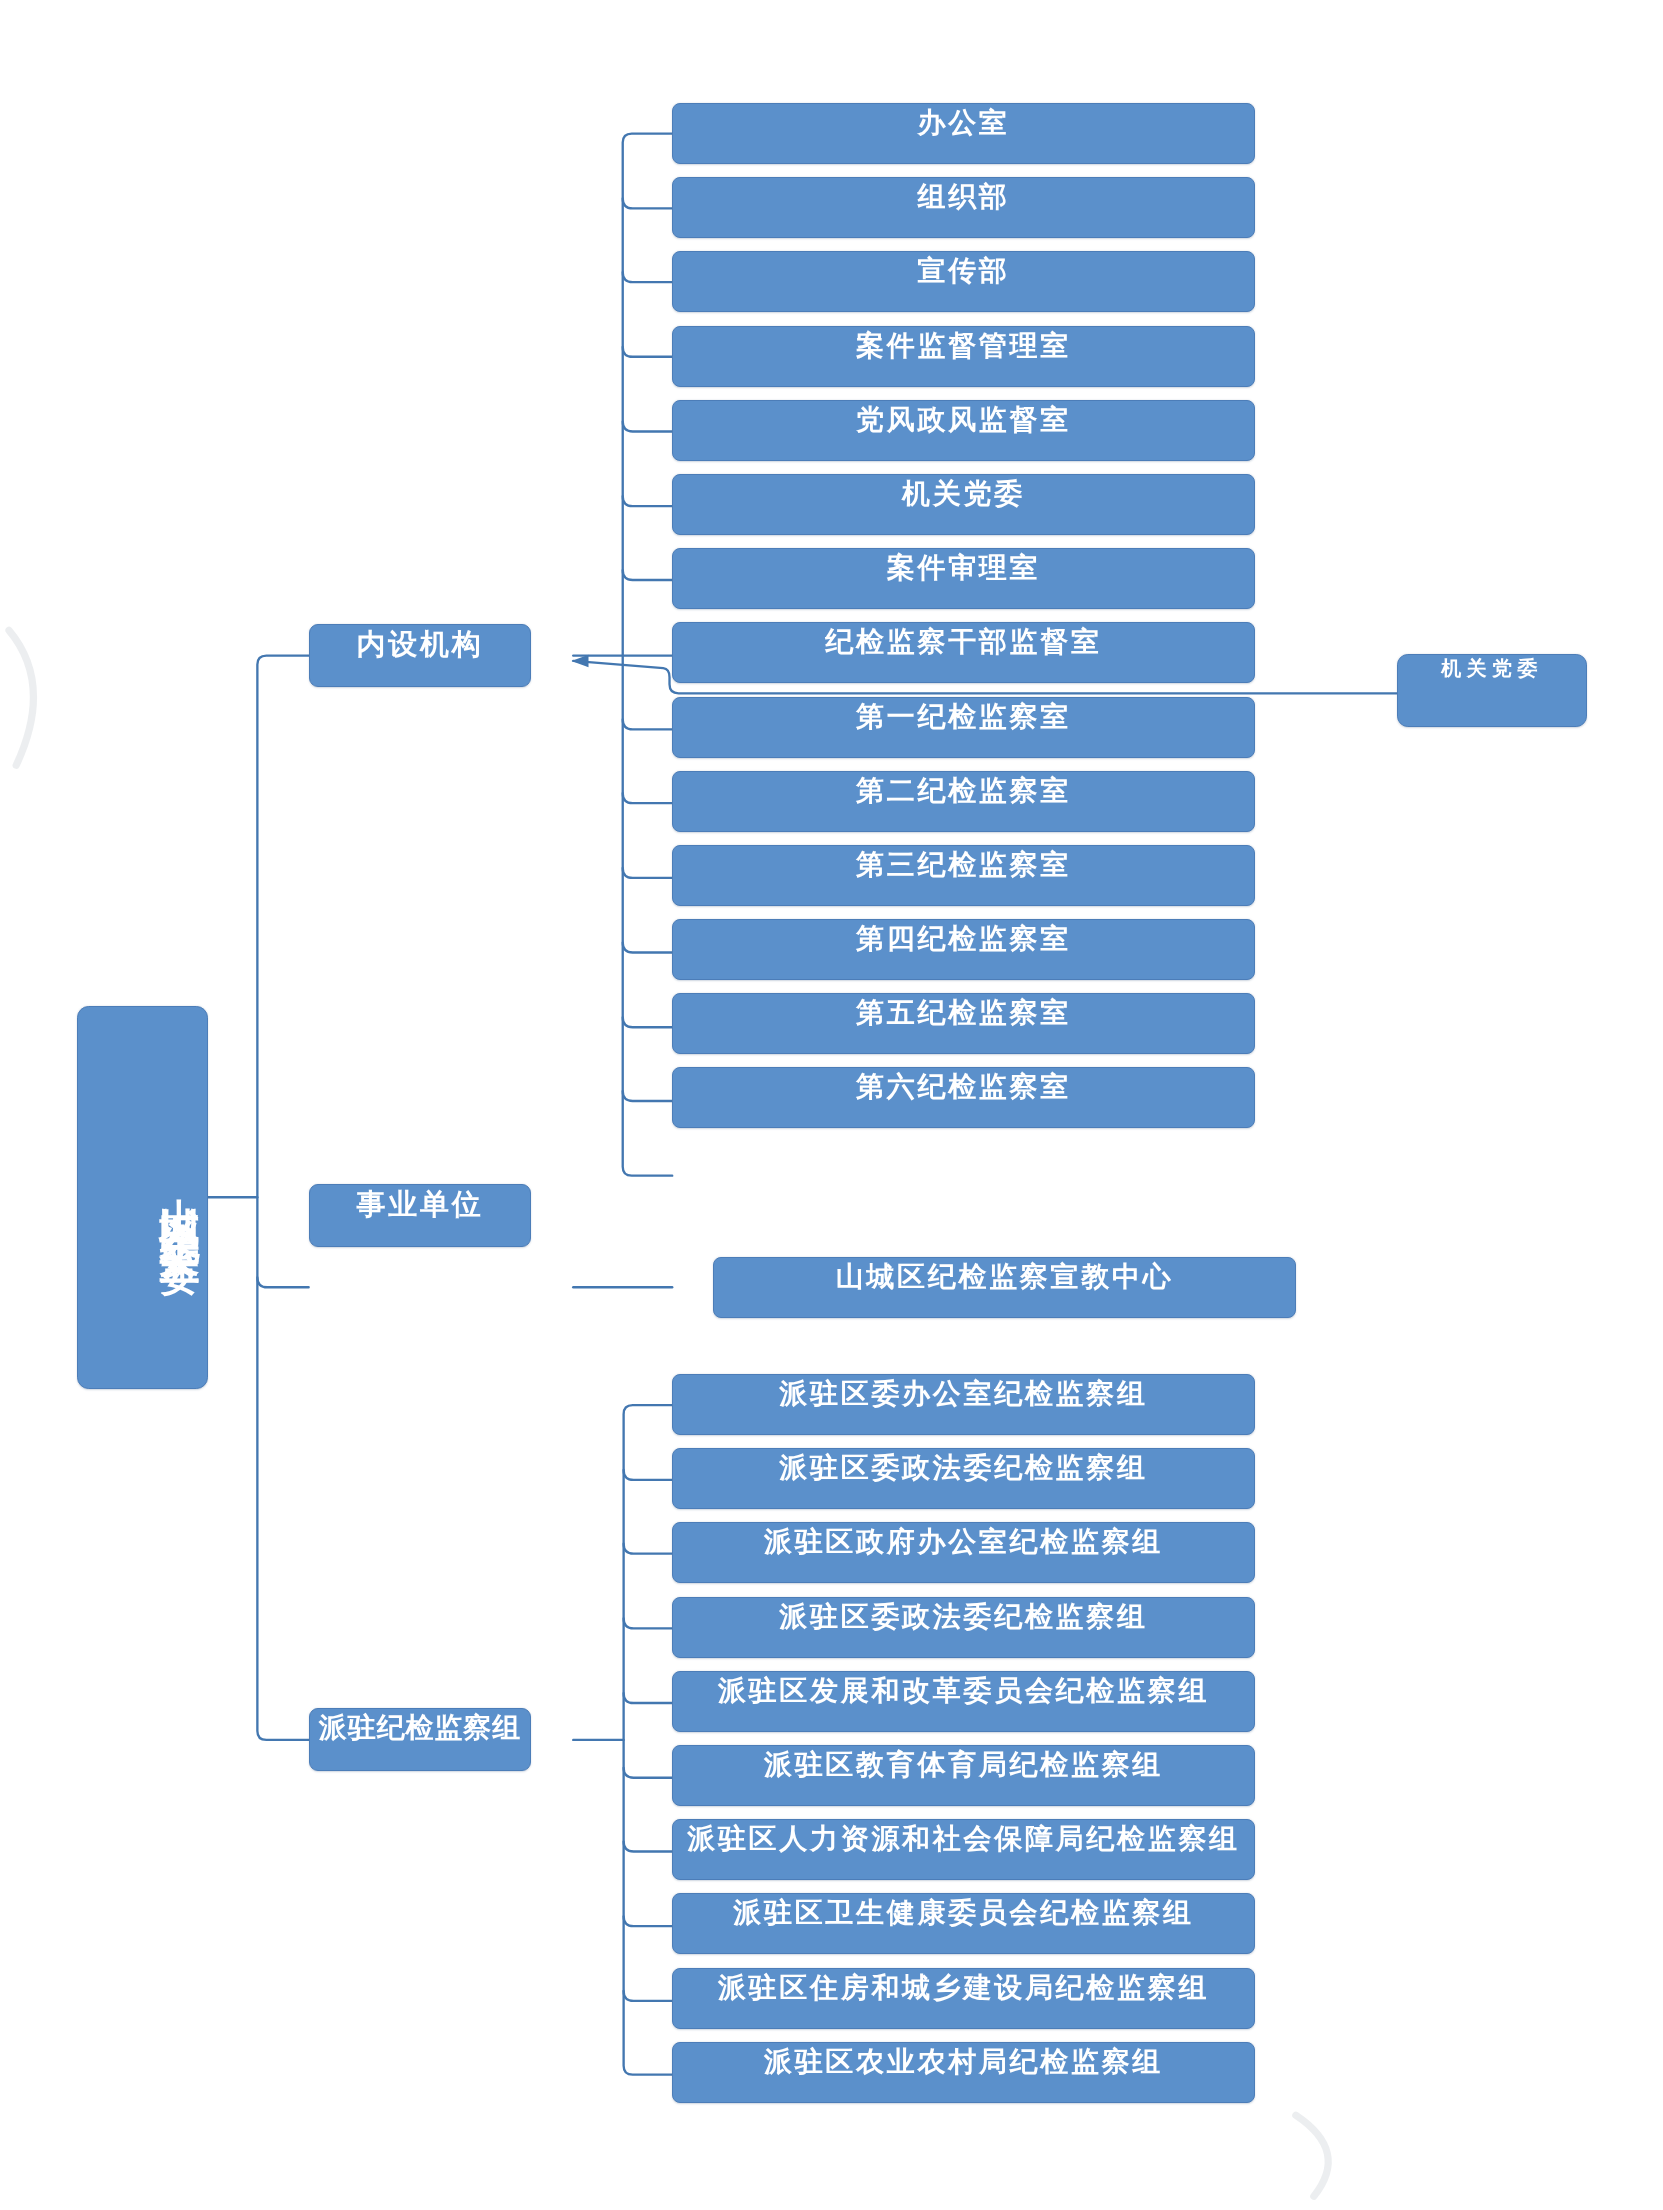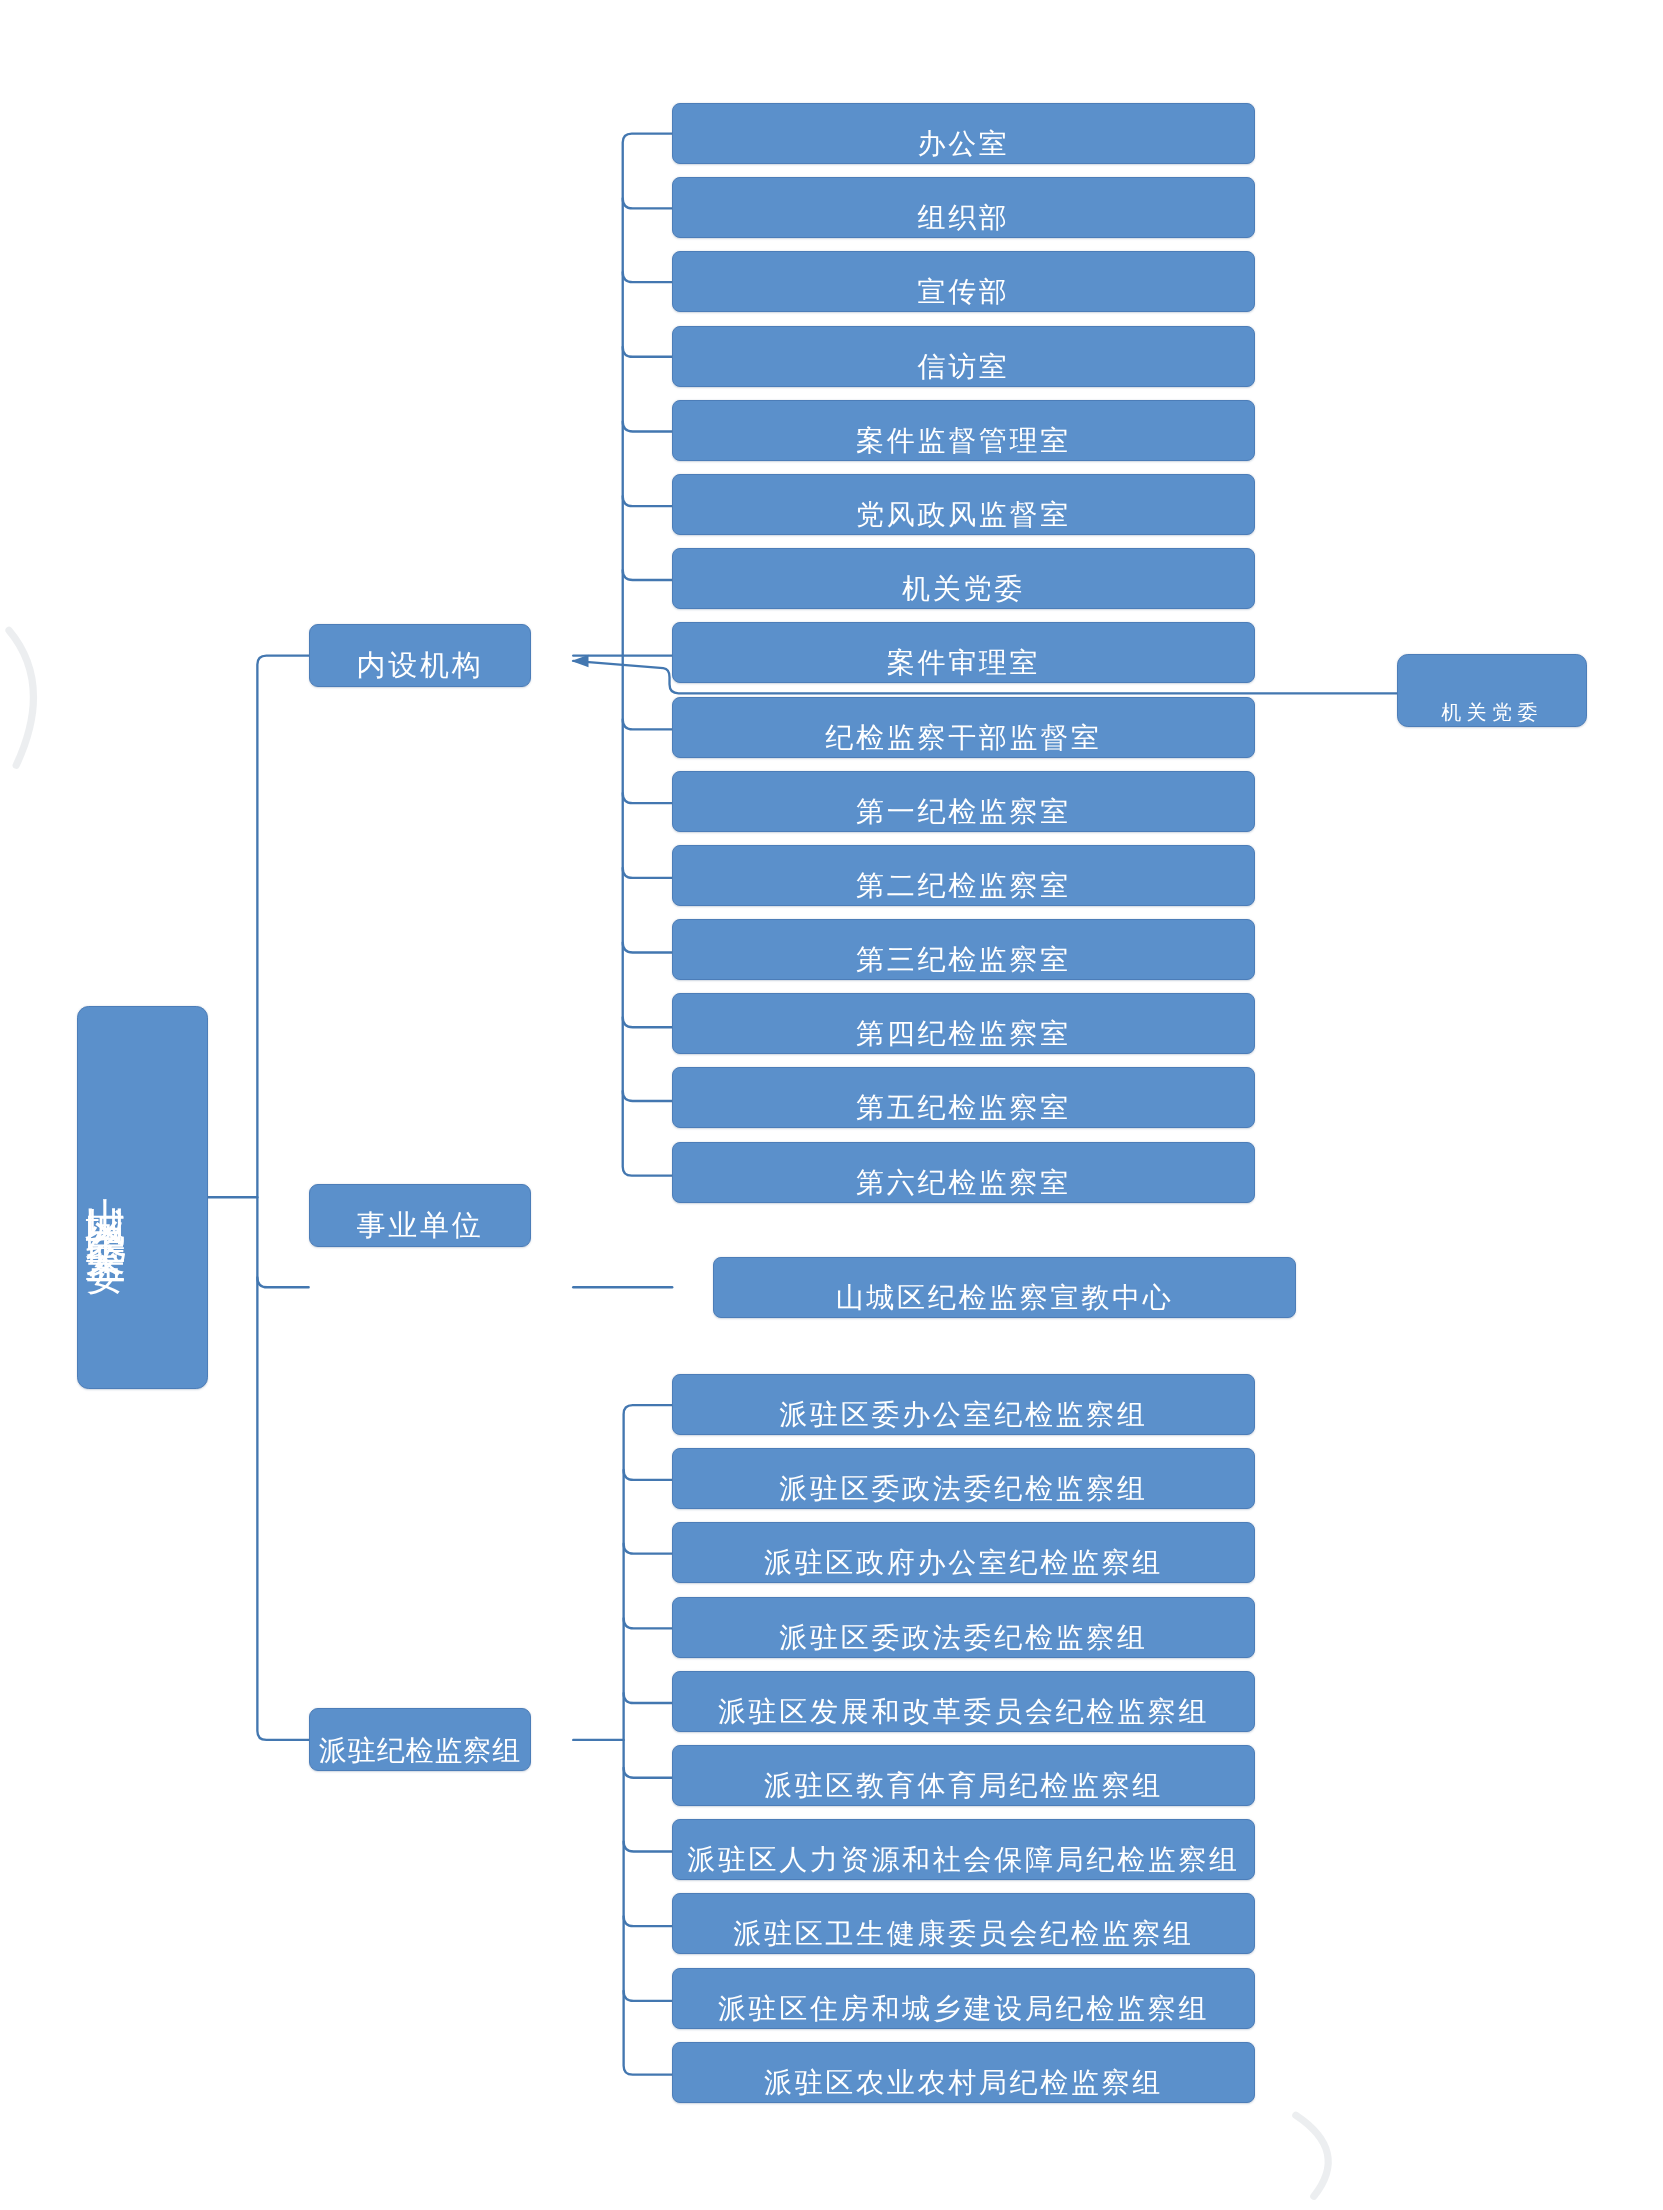--- a/index.html
+++ b/index.html
@@ -16,22 +16,22 @@
     font-family:"Liberation Serif","DejaVu Serif",serif;
   }
   .canvas{position:absolute;left:0;top:0;width:1663px;height:2211px;}
   svg.connectors{position:absolute;left:0;top:0;}
   svg.connectors path{fill:none;stroke:var(--line);stroke-width:2.6;stroke-linecap:round;stroke-linejoin:round;}
   svg.connectors polygon{fill:var(--line);stroke:none;}
   svg.connectors .wm{stroke:#c9cdd4;stroke-width:8;opacity:.35;}
   .node{
     position:absolute;background:var(--fill);
     border:1.8px solid var(--border);border-radius:9px;
-    color:var(--text);display:flex;align-items:flex-end;justify-content:center;
-    white-space:nowrap;box-shadow:0 0.9px 1.8px rgba(60,90,130,.25);
+    color:var(--text);display:flex;align-items:flex-start;justify-content:center;
+    white-space:nowrap;box-shadow:0 0.9px 1.8px rgba(60,90,130,.25);font-weight:bold;
   }
   .root{
     left:77px;top:1006px;width:131px;height:383px;border-radius:11.7px;
     font-size:40px;letter-spacing:9px;
     writing-mode:vertical-rl;text-orientation:upright;
   }
   .branch{left:309px;width:222px;height:63px;font-size:29px;letter-spacing:2.7px;}
   #branch-internal{top:624px;}
   #branch-institutions{top:1184px;}
   #branch-dispatched{top:1708px;font-size:28px;letter-spacing:0.9px;}
@@ -117,23 +117,20 @@
       <div class="node">
         <span>办公室</span>
       </div>
       <div class="node">
         <span>组织部</span>
       </div>
       <div class="node">
         <span>宣传部</span>
       </div>
       <div class="node">
-        <span>信访室</span>
-      </div>
-      <div class="node">
         <span>案件监督管理室</span>
       </div>
       <div class="node">
         <span>党风政风监督室</span>
       </div>
       <div class="node">
         <span>机关党委</span>
       </div>
       <div class="node">
         <span>案件审理室</span>

